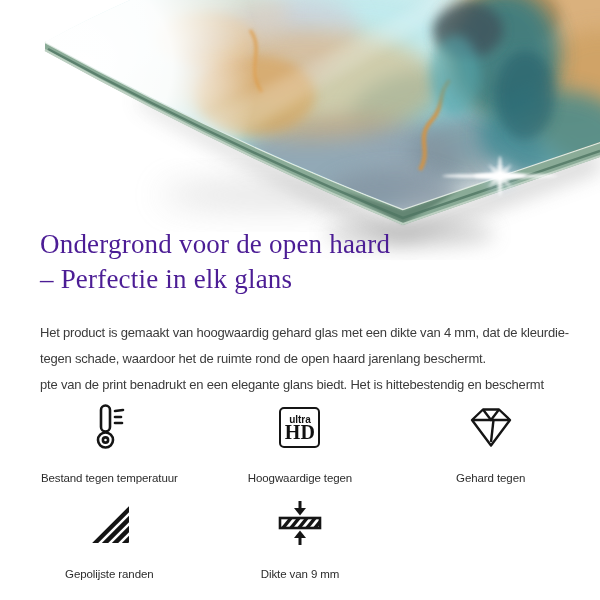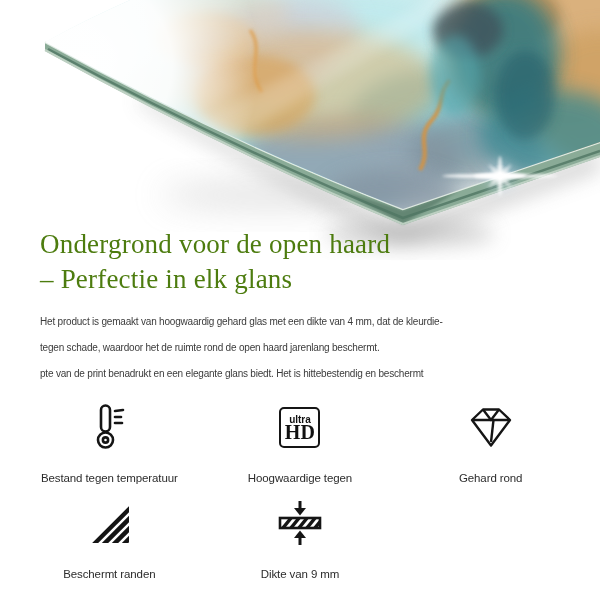--- a/index.html
+++ b/index.html
@@ -4,25 +4,25 @@
 <style>
   html,body{margin:0;padding:0;background:#ffffff;}
   .page{
     position:relative;width:600px;height:600px;background:#ffffff;overflow:hidden;
     font-family:"Liberation Sans","DejaVu Sans",sans-serif;
   }
   .hero{position:absolute;top:0;left:0;width:600px;height:270px;}
   .heading{
     position:absolute;left:40px;top:227px;width:540px;
     font-family:"Liberation Serif","DejaVu Serif",serif;
-    font-size:27px;line-height:35px;color:#4d7c0f;letter-spacing:.2px;font-weight:500;
+    font-size:27px;line-height:35px;color:#4c1d95;letter-spacing:.2px;font-weight:500;
   }
   .intro{
-    position:absolute;left:40px;top:309px;width:552px;
-    font-size:10px;line-height:26px;color:#3b3b3b;letter-spacing:-0.2px;
+    position:absolute;left:40px;top:320px;width:552px;
+    font-size:13px;line-height:26px;color:#3b3b3b;letter-spacing:-0.2px;
   }
   .intro .line{white-space:nowrap;}
   .features{
     position:absolute;left:14px;right:14px;top:398px;
     display:grid;grid-template-columns:1fr 1fr 1fr;row-gap:10px;justify-items:center;
   }
   .feature{display:flex;flex-direction:column;align-items:center;}
   .icon-box{height:58px;display:flex;align-items:center;justify-content:center;}
   .feature .label{margin-top:16px;font-size:11.5px;letter-spacing:-0.1px;color:#2c2c2c;white-space:nowrap;}
   .uhd{
@@ -178,41 +178,41 @@
       <div class="icon-box">
         <svg class="ic" width="48" height="43" viewBox="0 0 48 43">
           <g fill="none" stroke="#151515" stroke-width="2.4" stroke-linejoin="round">
             <path d="M5,14 L16,3.5 L32,3.5 L43,14 L24,39.5 Z"></path>
             <path d="M5,14 H43"></path>
             <path d="M16,3.5 L24,14 L32,3.5"></path>
             <path d="M26.5,14 L24,36"></path>
           </g>
         </svg>
       </div>
-      <div class="label">Gehard rond</div>
+      <div class="label">Gehard tegen</div>
     </div>
 
     <div class="feature">
       <div class="icon-box">
         <svg class="ic" width="46" height="46" viewBox="0 0 46 46">
           <defs>
             <clipPath id="triClip">
                 <polygon points="6,43 43,6 43,43"></polygon>
               </clipPath>
           </defs>
           <g clip-path="url(#triClip)" stroke="#151515" stroke-width="4.5">
             <line x1="2" y1="50" x2="50" y2="2"></line>
             <line x1="12" y1="50" x2="50" y2="12"></line>
             <line x1="22" y1="50" x2="50" y2="22"></line>
             <line x1="32" y1="50" x2="50" y2="32"></line>
             <line x1="42" y1="50" x2="50" y2="42"></line>
           </g>
         </svg>
       </div>
-      <div class="label">Beschermt randen</div>
+      <div class="label">Gepolijste randen</div>
     </div>
 
     <div class="feature">
       <div class="icon-box">
         <svg class="ic" width="48" height="46" viewBox="0 0 48 46">
           <defs>
             <clipPath id="barClip">
                 <rect x="4" y="18" width="40" height="10"></rect>
               </clipPath>
           </defs>

